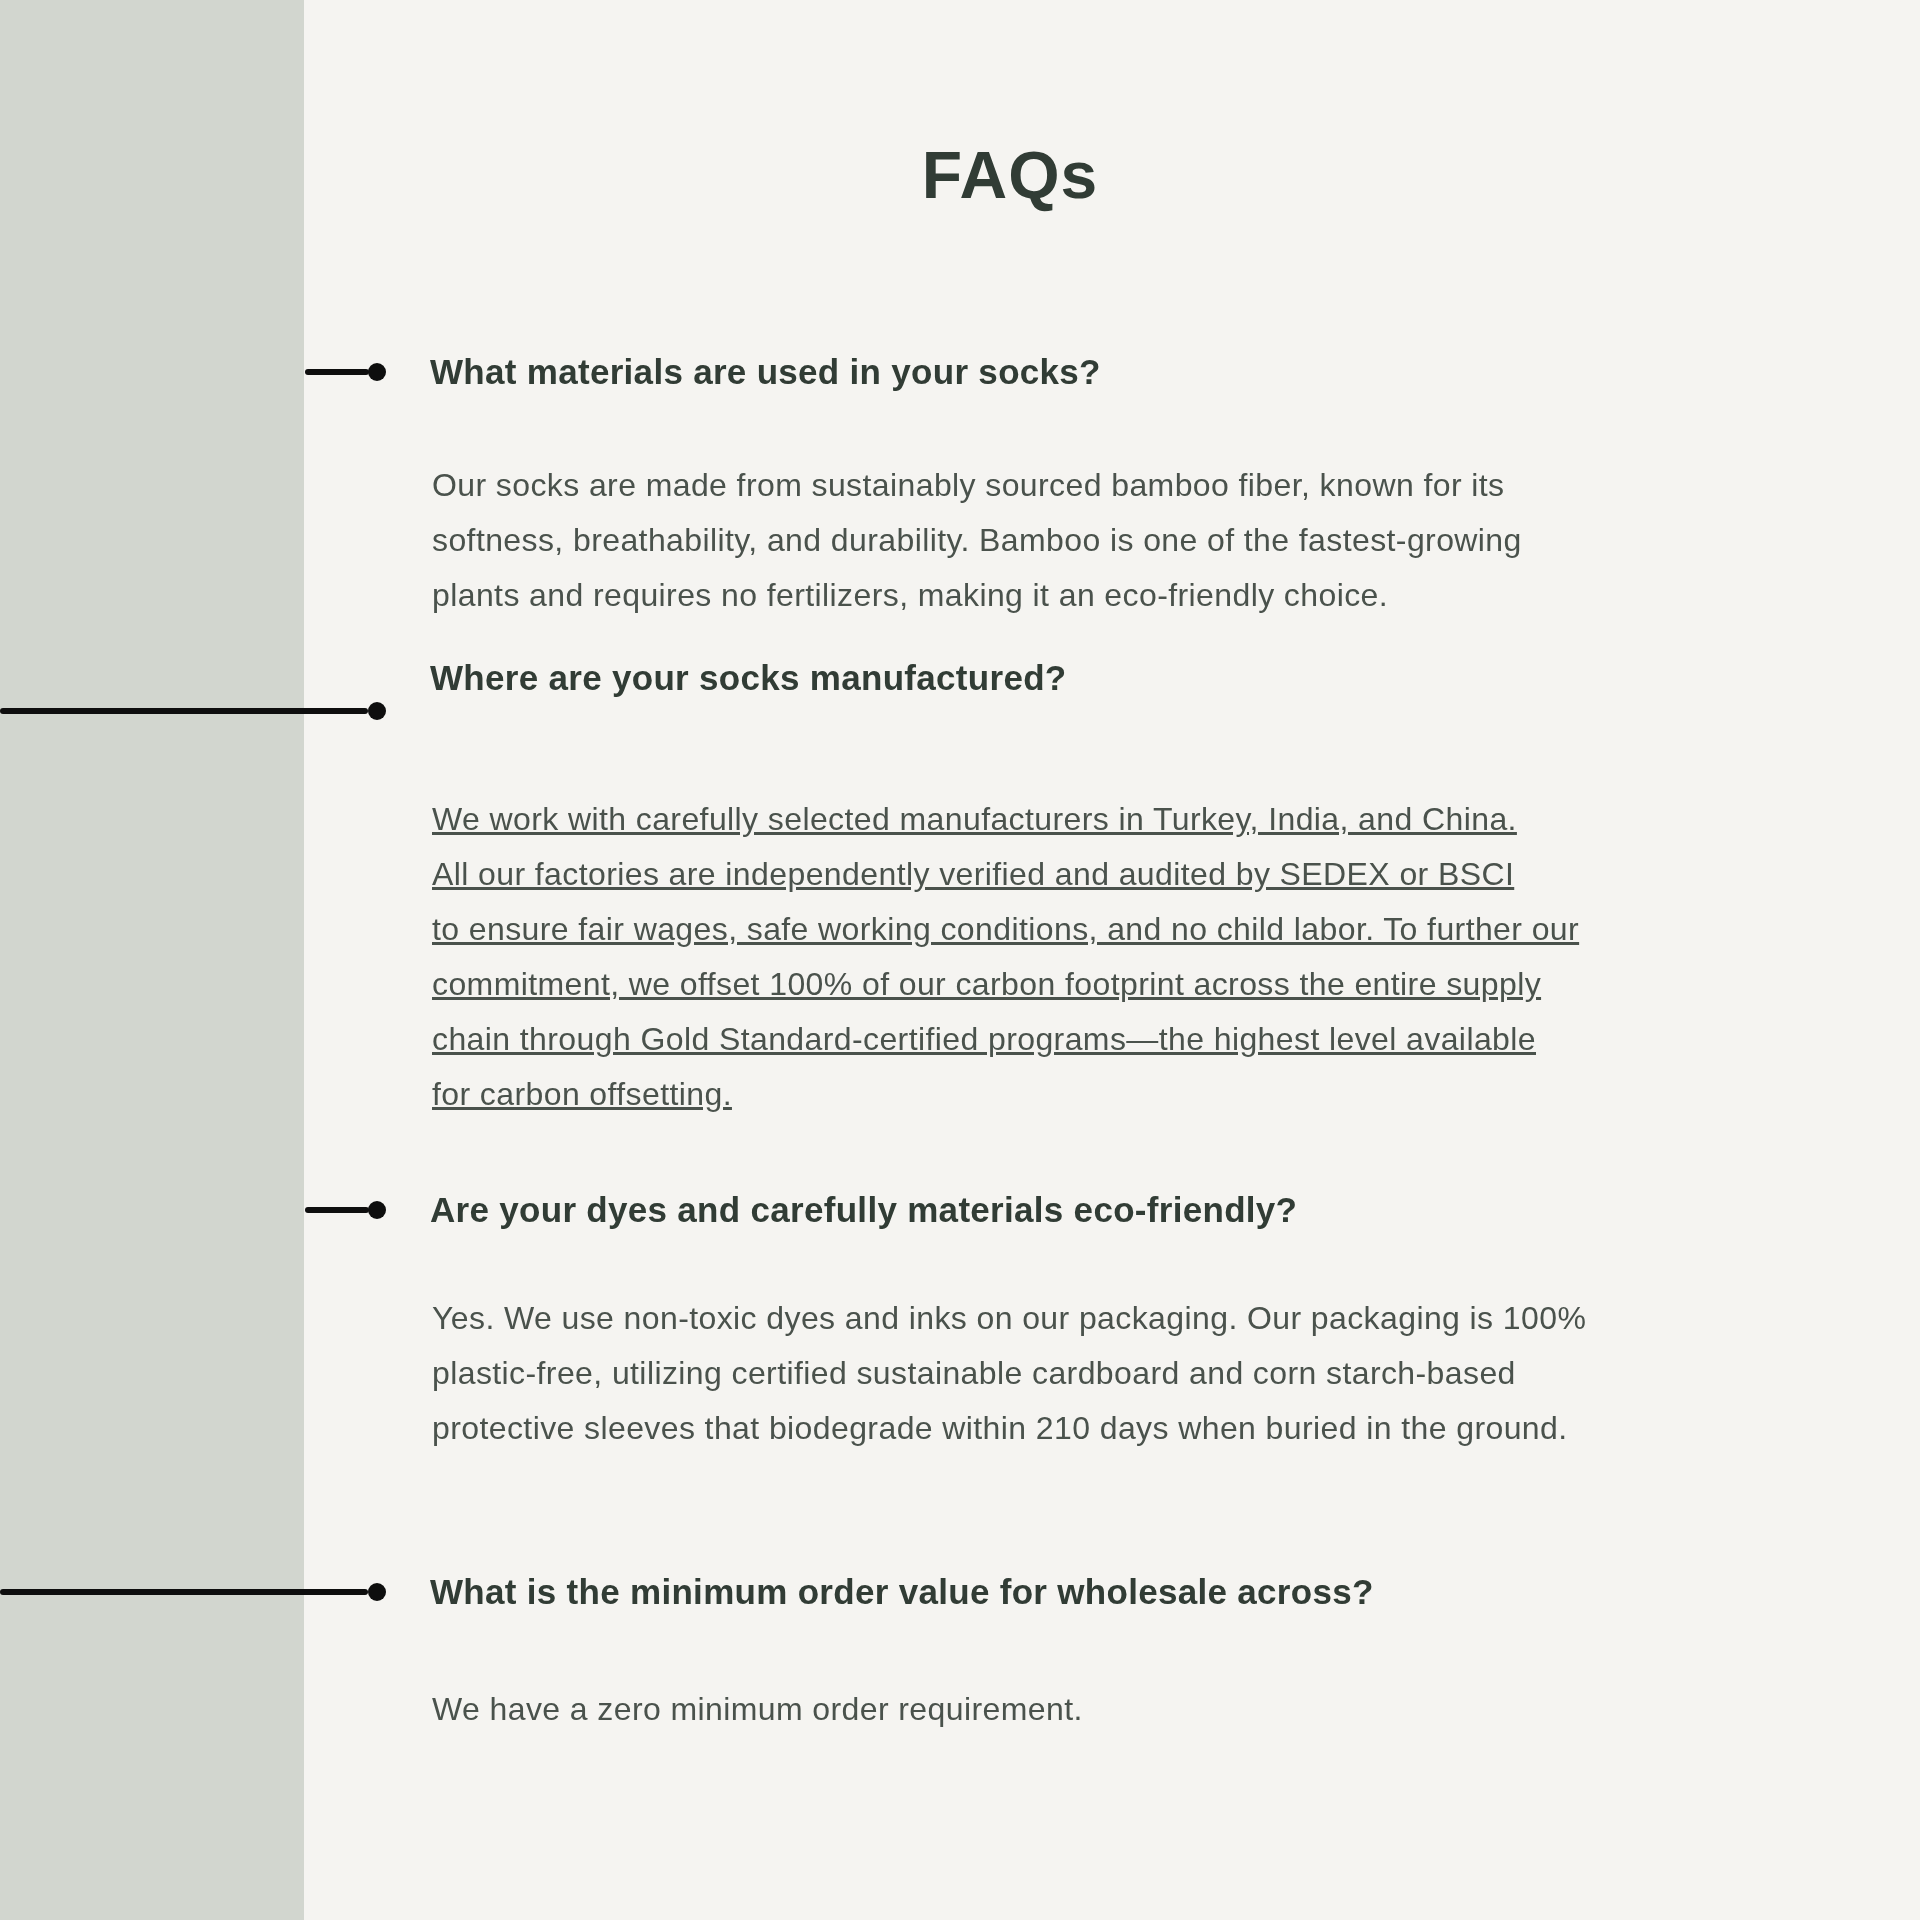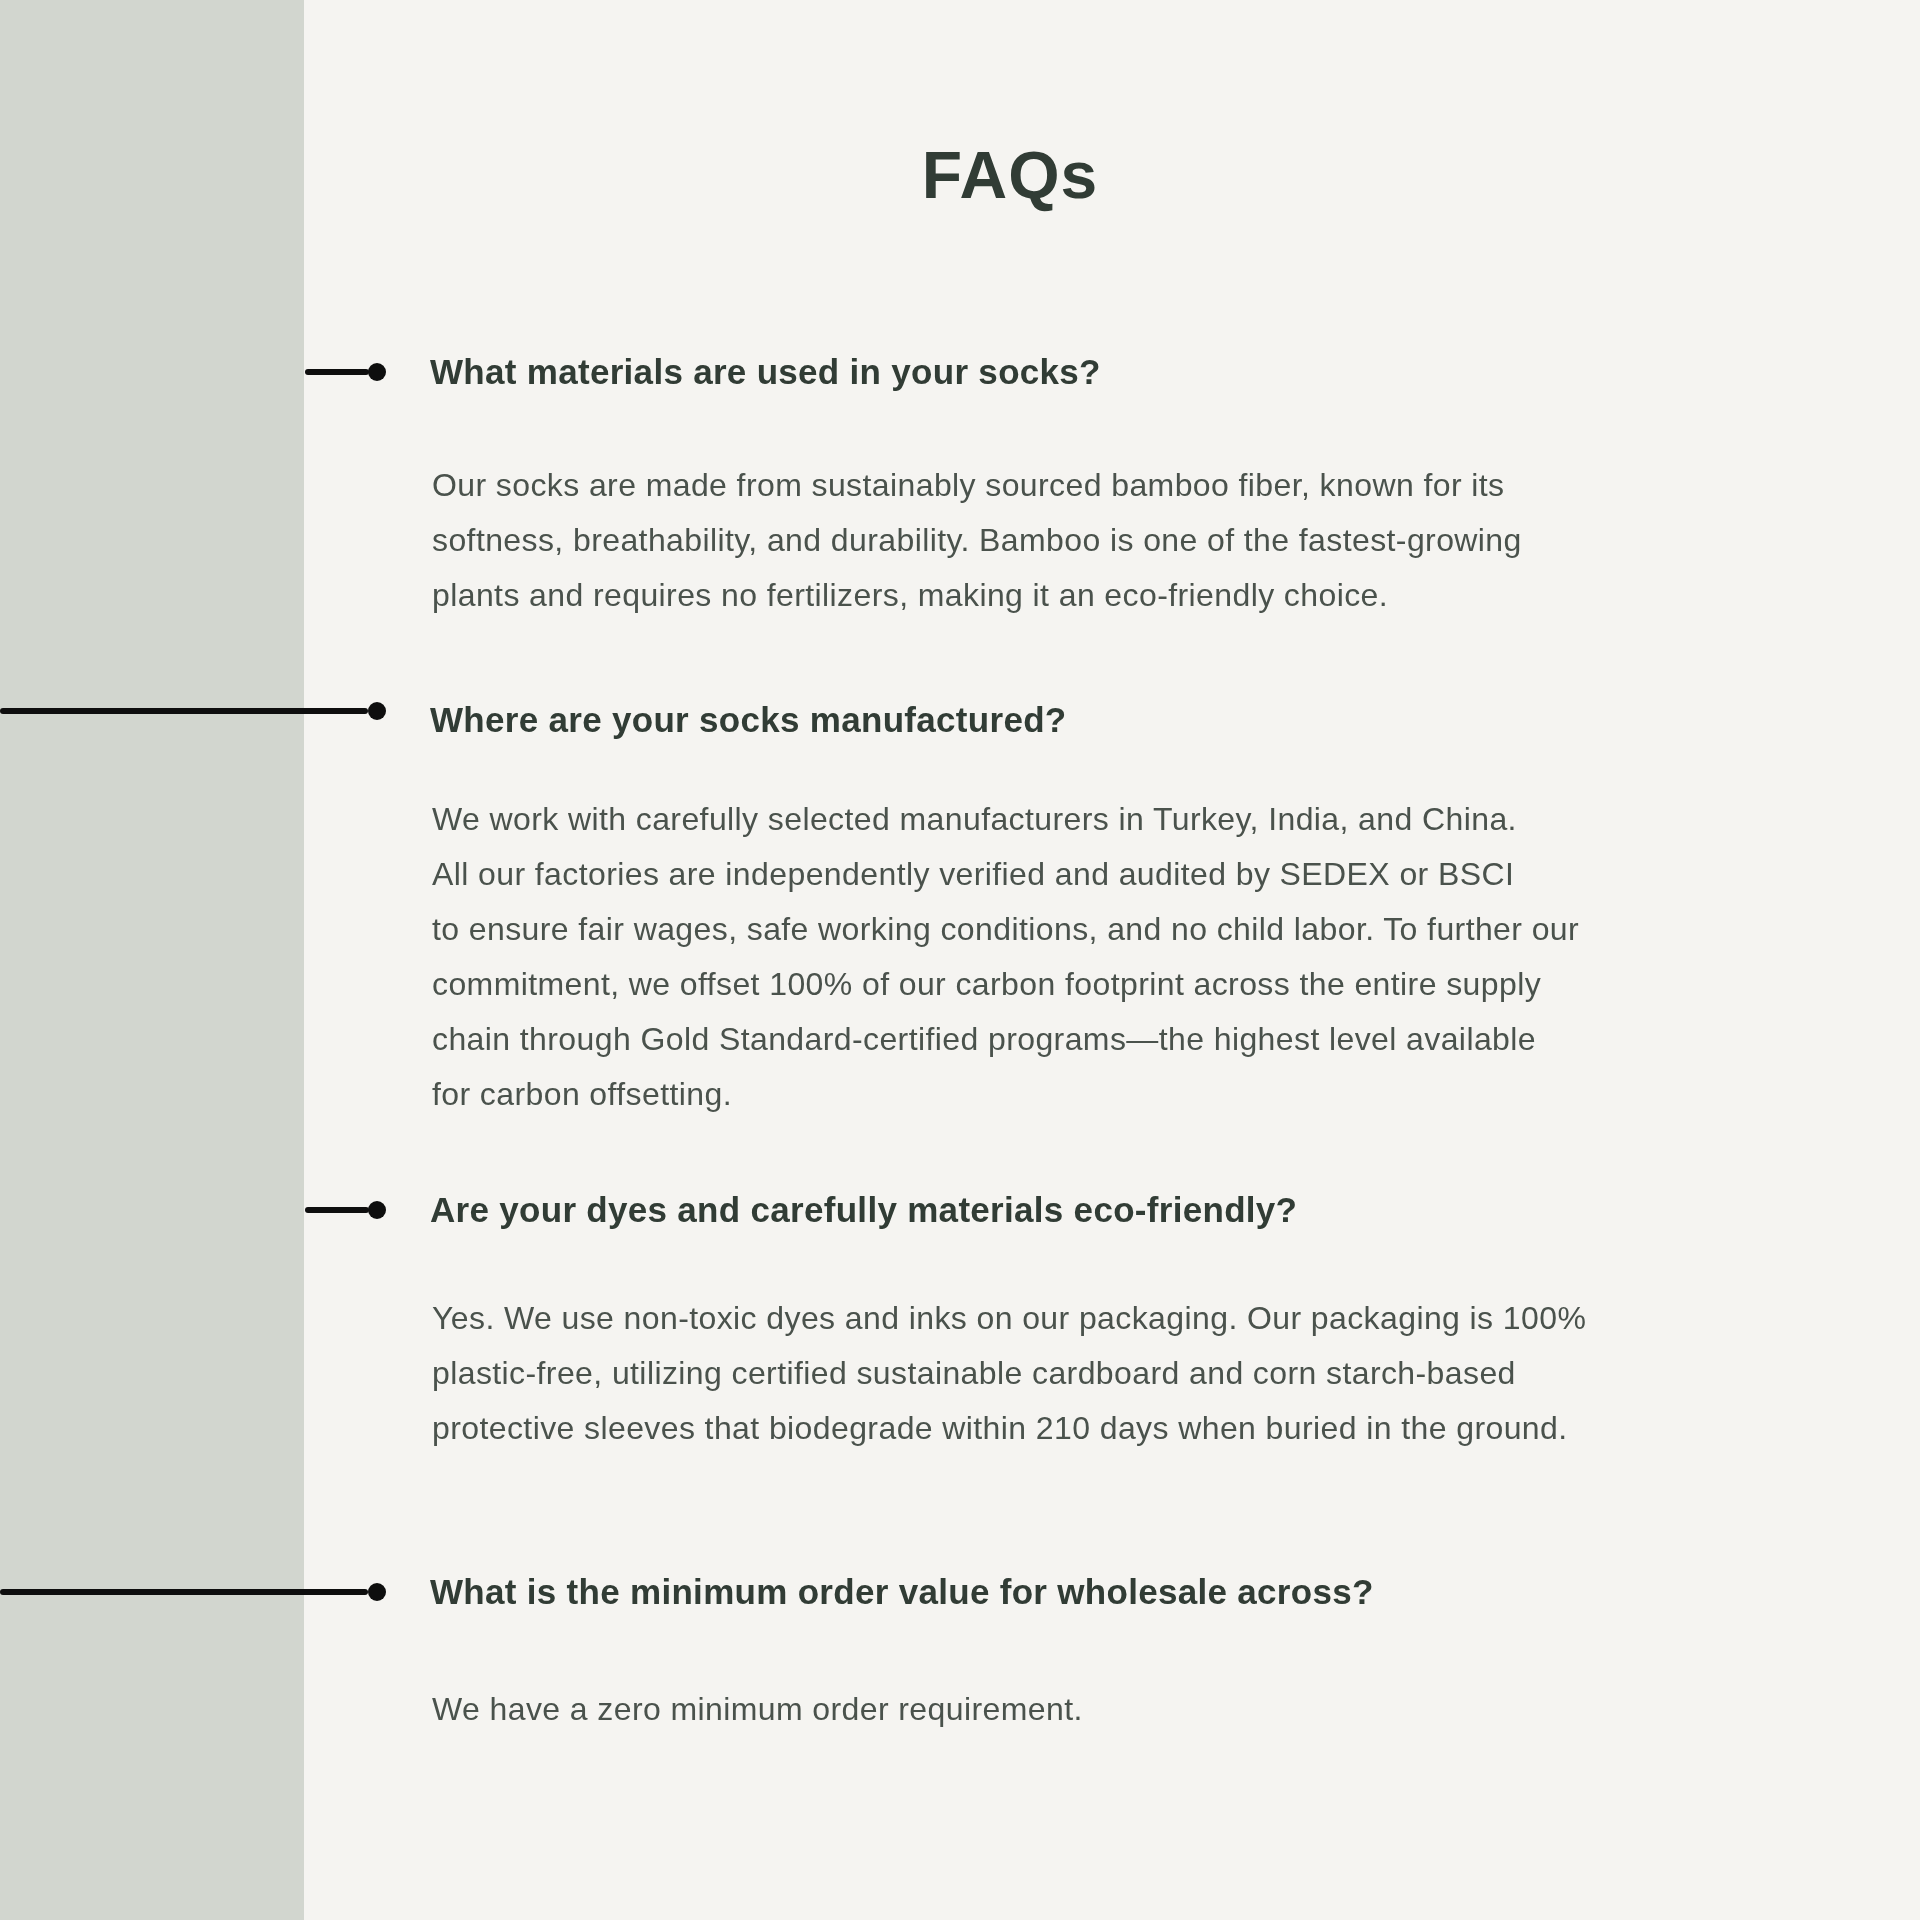--- a/index.html
+++ b/index.html
@@ -66,24 +66,24 @@
     width: 18px; height: 18px;
     border-radius: 50%;
     background: var(--connector, #0e0e0e);
   }
   
   .q1 .question { top: 352px; }
   .q1 .conn-line { left: 305px; width: 64px; top: 369px; }
   .q1 .conn-dot  { left: 368px; top: 363px; }
   .q1 .answer { top: 456px; }
 
-  .q2 .question { top: 700px; }
+  .q2 .question { top: 658px; }
   .q2 .conn-line { left: 0; width: 368px; top: 708px; }
   .q2 .conn-dot  { left: 368px; top: 702px; }
-  .q2 .answer { top: 790px; }
+  .q2 .answer { top: 790px; text-decoration: underline; }
 
   .q3 .question { top: 1190px; }
   .q3 .conn-line { left: 305px; width: 64px; top: 1207px; }
   .q3 .conn-dot  { left: 368px; top: 1201px; }
   .q3 .answer { top: 1289px; }
 
   .q4 .question { top: 1572px; }
   .q4 .conn-line { left: 0; width: 368px; top: 1589px; }
   .q4 .conn-dot  { left: 368px; top: 1583px; }
   .q4 .answer { top: 1680px; }

